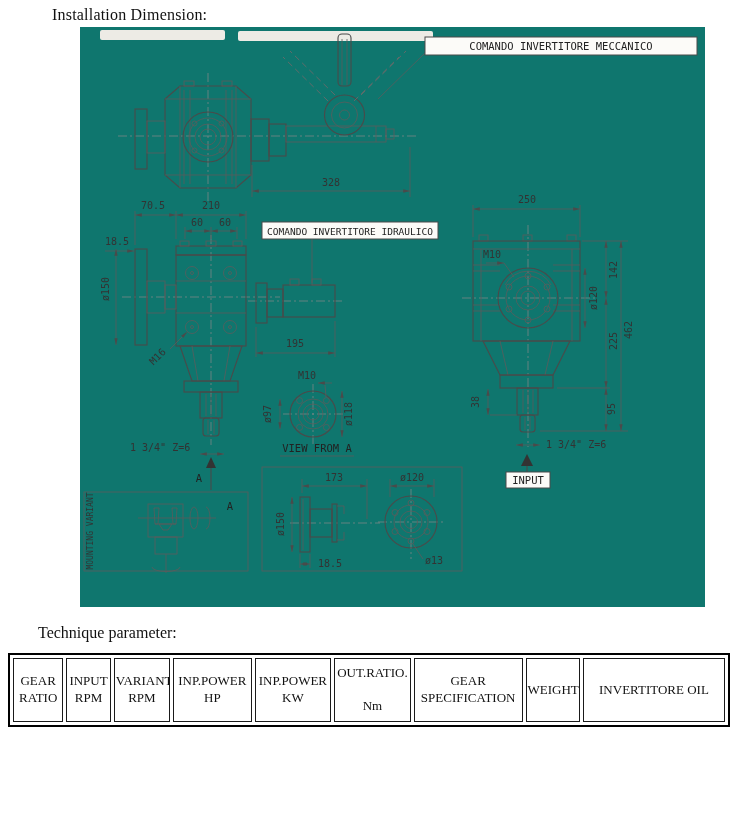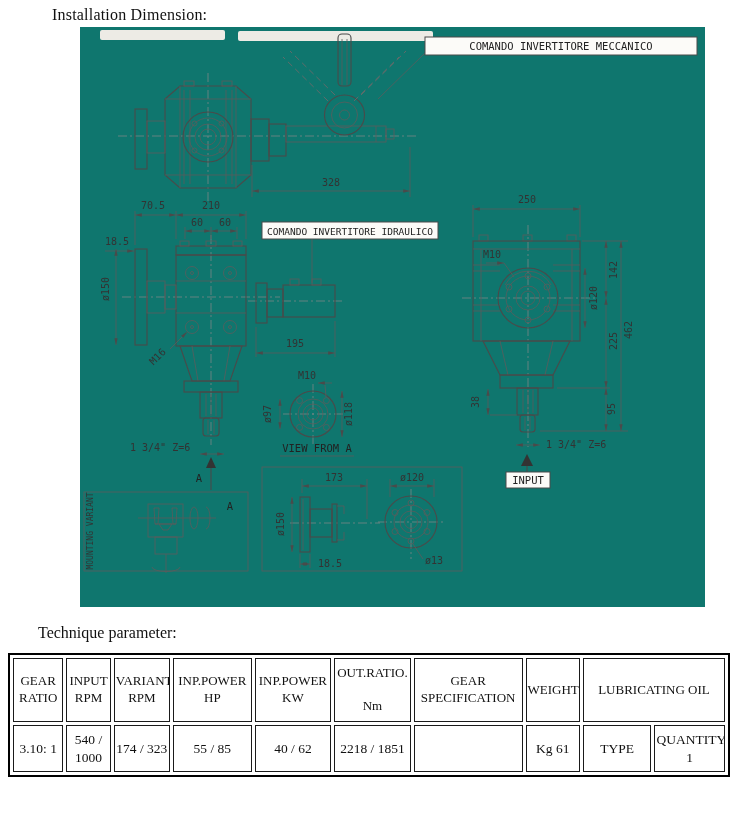--- a/index.html
+++ b/index.html
@@ -371,32 +371,18 @@
       <th>INP.POWER
 HP</th>
       <th>INP.POWER
 KW</th>
       <th>OUT.RATIO.
 
 Nm</th>
       <th>GEAR
 SPECIFICATION</th>
       <th>WEIGHT</th>
-      <th colspan="2">LUBRICATING OIL</th>
+      <th colspan="2">INVERTITORE OIL</th>
     </tr>
   </thead>
   <tbody>
-    <tr>
-      <td>3.10: 1</td>
-      <td>540 /
-1000</td>
-      <td>174 / 323</td>
-      <td>55 / 85</td>
-      <td>40 / 62</td>
-      <td>2218 / 1851</td>
-      <td></td>
-      <td>Kg 61</td>
-      <td>TYPE</td>
-      <td>QUANTITY
-1</td>
-    </tr>
   </tbody>
 </table>
 
 </body></html>

